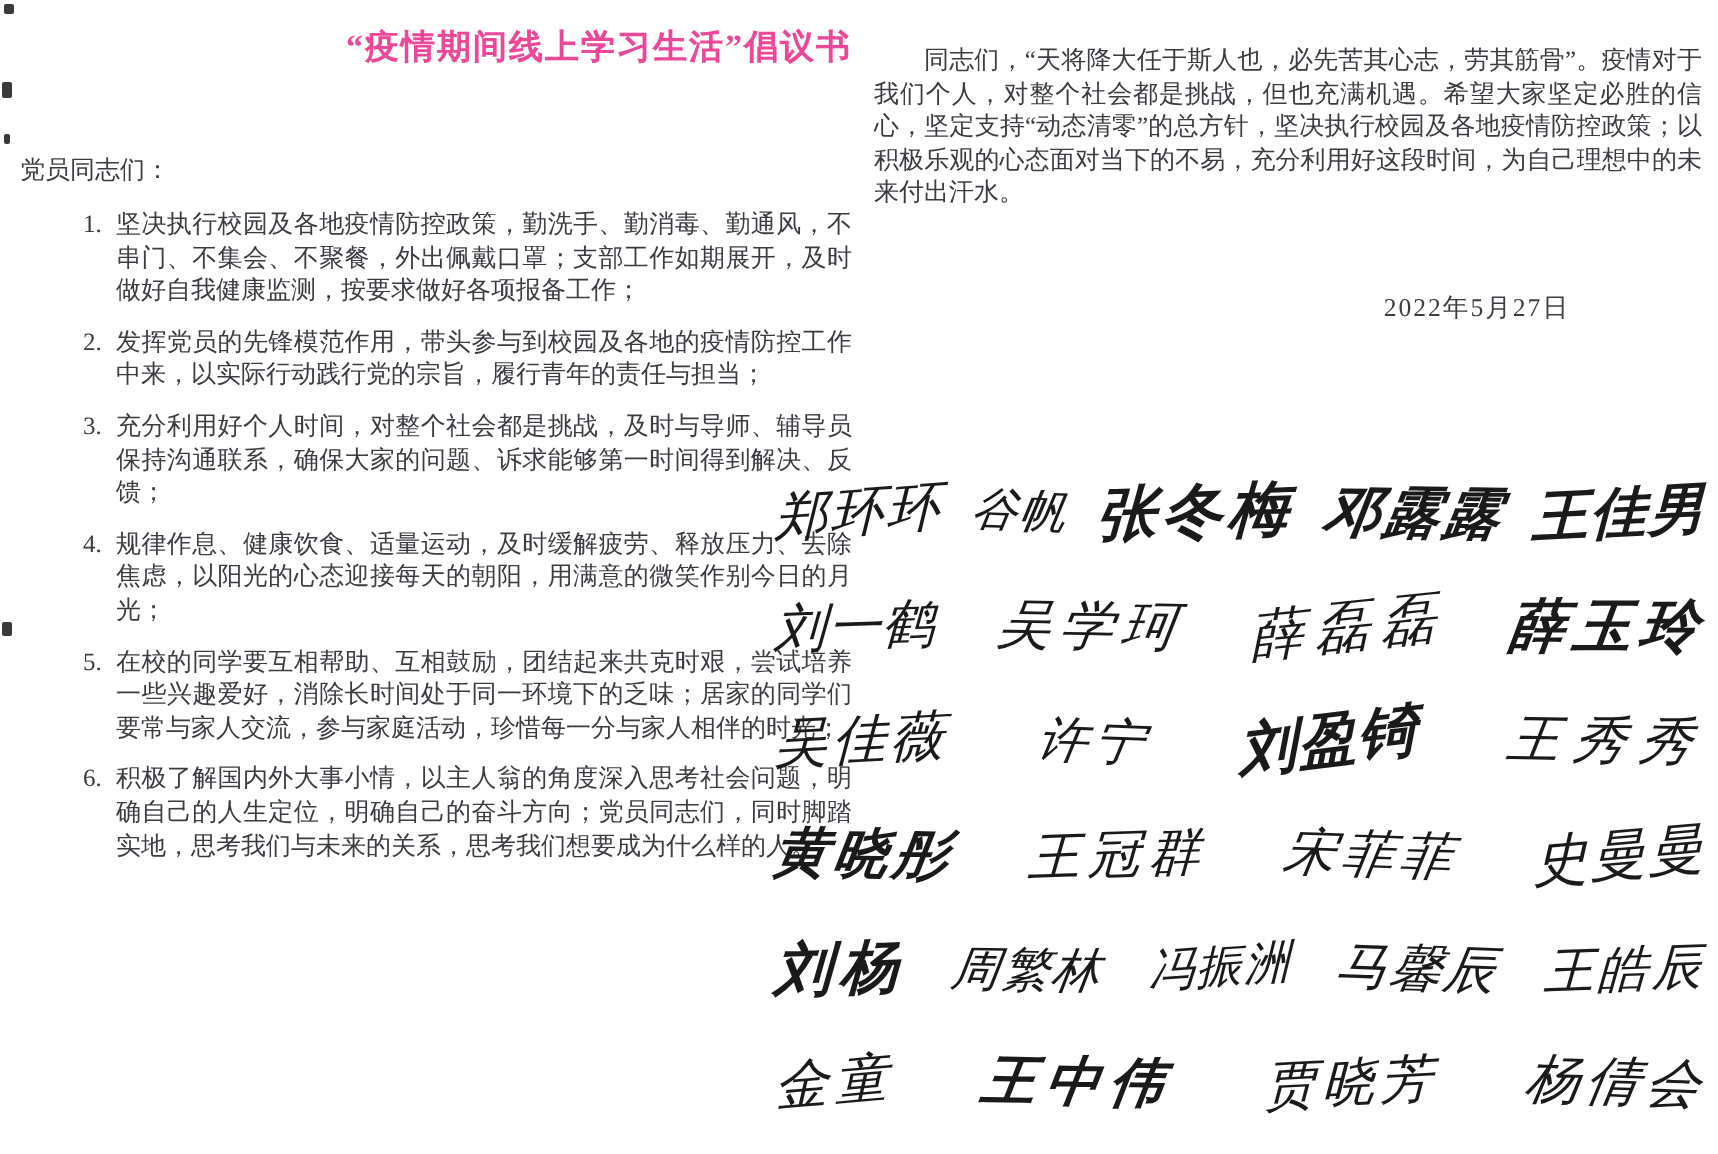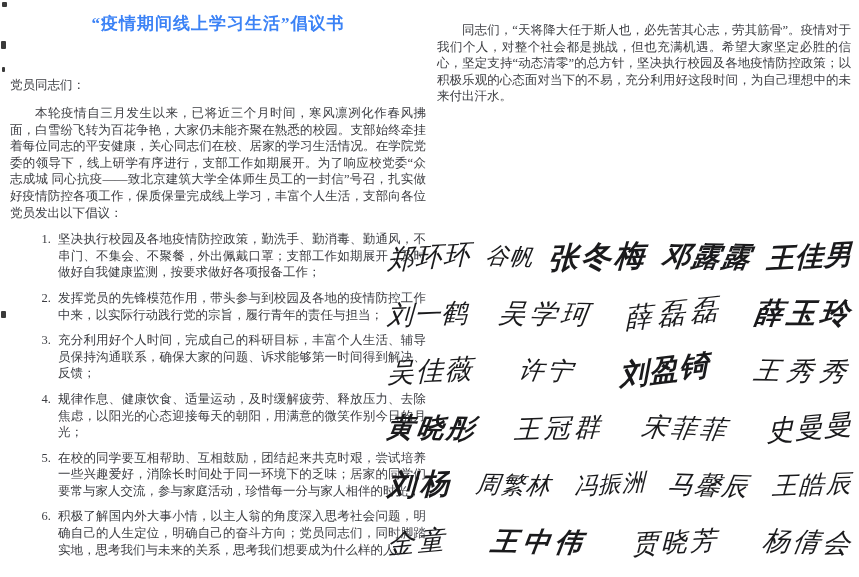--- a/index.html
+++ b/index.html
@@ -17,25 +17,25 @@
   }
   
   .col-left {
     position: absolute;
     left: 10px;
     top: 4px;
     width: 416px;
   }
   .doc-title {
     margin: 8px 0 0 0;
-    text-align: center;
+    text-align: right;
     font-size: 17px;
     font-weight: bold;
     letter-spacing: 1px;
-    color: #3b82f6;
+    color: #ec4899;
   }
   .salutation {
     margin: 42px 0 0 0;
     font-size: 12.5px;
   }
   .para {
     margin: 11px 0 0 0;
     font-size: 12.5px;
     line-height: 16.6px;
     text-align: justify;
@@ -112,34 +112,34 @@
 <body>
 
 <div class="artifact" style="left:2px; top:2px; width:5px; height:5px;"></div>
 <div class="artifact" style="left:1px; top:41px; width:5px; height:8px;"></div>
 <div class="artifact" style="left:2px; top:67px; width:3px; height:5px;"></div>
 <div class="artifact" style="left:1px; top:311px; width:5px; height:7px;"></div>
 
 <div class="col-left">
   <h1 class="doc-title">“疫情期间线上学习生活”倡议书</h1>
   <p class="salutation">党员同志们：</p>
-  <p class="para">本轮疫情自三月发生以来，已将近三个月时间，寒风凛冽化作春风拂面，白雪纷飞转为百花争艳，大家仍未能齐聚在熟悉的校园。支部始终牵挂着每位同志的平安健康，关心同志们在校、居家的学习生活情况。在学院党委的领导下，线上研学有序进行，支部工作如期展开。为了响应校党委“众志成城 同心抗疫——致北京建筑大学全体师生员工的一封信”号召，扎实做好疫情防控各项工作，保质保量完成线上学习，丰富个人生活，支部向各位党员发出以下倡议：</p>
   <ol class="proposal-list">
     <li>坚决执行校园及各地疫情防控政策，勤洗手、勤消毒、勤通风，不串门、不集会、不聚餐，外出佩戴口罩；支部工作如期展开，及时做好自我健康监测，按要求做好各项报备工作；</li>
     <li>发挥党员的先锋模范作用，带头参与到校园及各地的疫情防控工作中来，以实际行动践行党的宗旨，履行青年的责任与担当；</li>
-    <li>充分利用好个人时间，完成自己的科研目标，丰富个人生活、辅导员保持沟通联系，确保大家的问题、诉求能够第一时间得到解决、反馈；</li>
+    <li>充分利用好个人时间，对整个社会都是挑战，及时与导师、辅导员保持沟通联系，确保大家的问题、诉求能够第一时间得到解决、反馈；</li>
     <li>规律作息、健康饮食、适量运动，及时缓解疲劳、释放压力、去除焦虑，以阳光的心态迎接每天的朝阳，用满意的微笑作别今日的月光；</li>
     <li>在校的同学要互相帮助、互相鼓励，团结起来共克时艰，尝试培养一些兴趣爱好，消除长时间处于同一环境下的乏味；居家的同学们要常与家人交流，参与家庭活动，珍惜每一分与家人相伴的时光；</li>
     <li>积极了解国内外大事小情，以主人翁的角度深入思考社会问题，明确自己的人生定位，明确自己的奋斗方向；党员同志们，同时脚踏实地，思考我们与未来的关系，思考我们想要成为什么样的人。</li>
   </ol>
 </div>
 
 <div class="col-right">
   <p class="para closing-para">同志们，“天将降大任于斯人也，必先苦其心志，劳其筋骨”。疫情对于我们个人，对整个社会都是挑战，但也充满机遇。希望大家坚定必胜的信心，坚定支持“动态清零”的总方针，坚决执行校园及各地疫情防控政策；以积极乐观的心态面对当下的不易，充分利用好这段时间，为自己理想中的未来付出汗水。</p>
   <div class="signoff">
+    <div class="date-line">2022年5月27日</div>
   </div>
 </div>
 
 <div class="signatures-area">
     <div class="sig-row">
       <span class="sig" style="font-size: 27px; font-weight: 400; letter-spacing: 1px; transform: rotate(-4deg) skewX(-4deg);">郑环环</span>
       <span class="sig" style="font-size: 23px; font-weight: 400; letter-spacing: 1px; transform: rotate(2deg) skewX(-7deg);">谷帆</span>
       <span class="sig" style="font-size: 30px; font-weight: 700; letter-spacing: 3px; transform: rotate(-2deg) skewX(-4deg);">张冬梅</span>
       <span class="sig" style="font-size: 28px; font-weight: 700; letter-spacing: 2px; transform: rotate(1deg) skewX(-7deg);">邓露露</span>
       <span class="sig" style="font-size: 28px; font-weight: 700; letter-spacing: 1px; transform: rotate(-3deg) skewX(-4deg);">王佳男</span>

